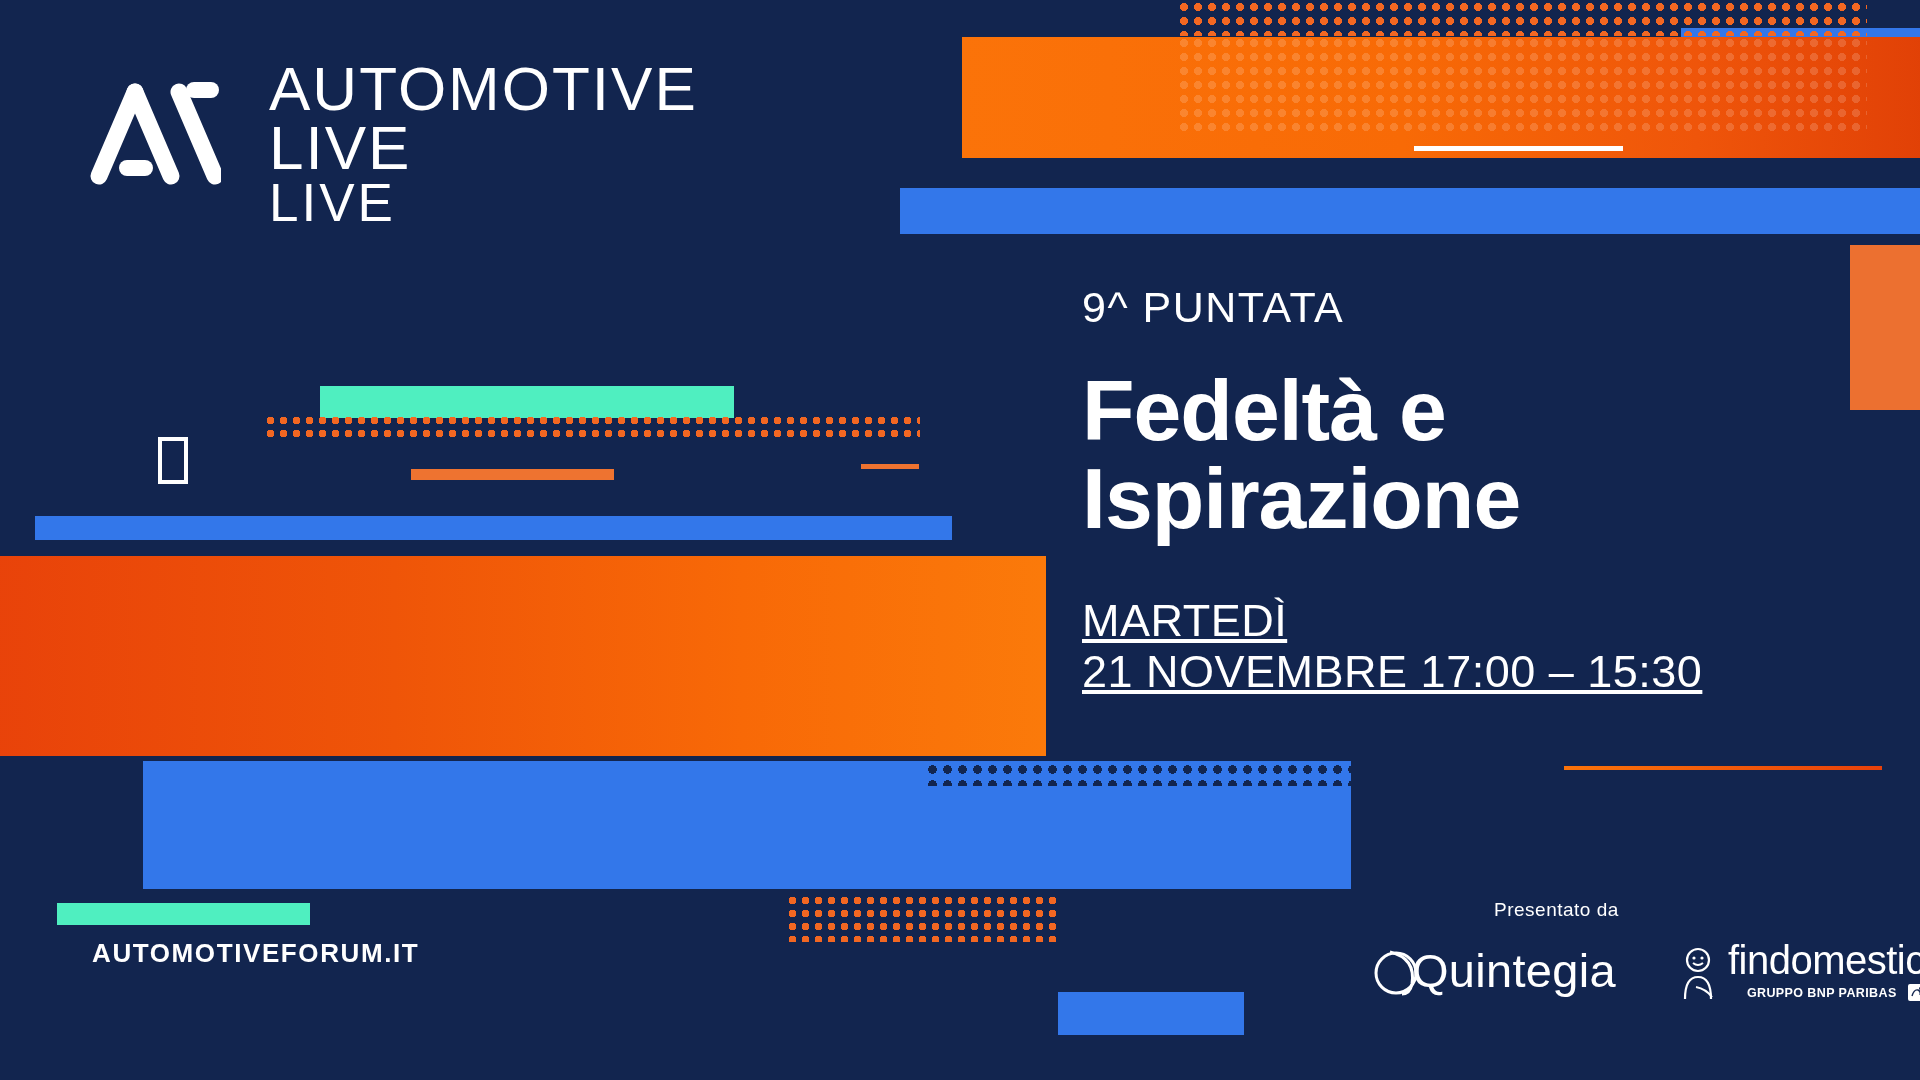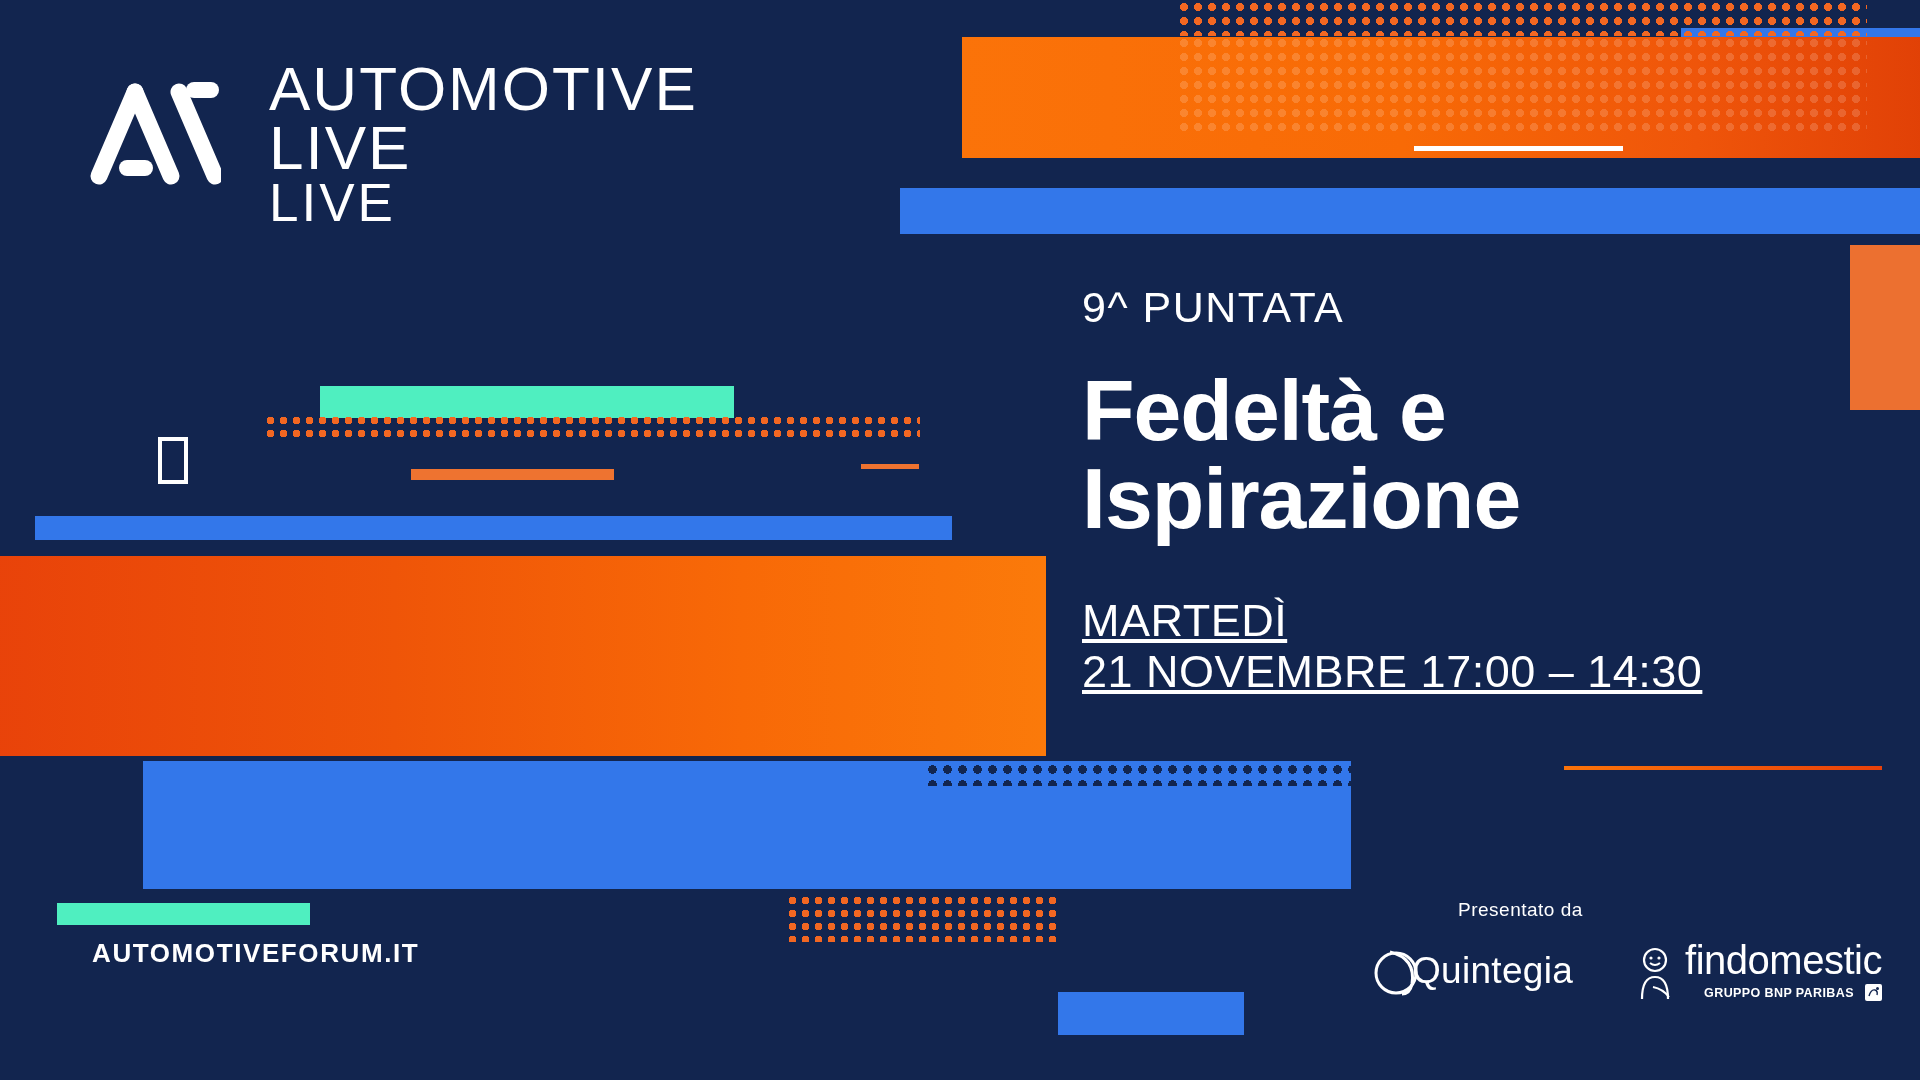--- a/index.html
+++ b/index.html
@@ -46,28 +46,28 @@
   .when-line{
     font-size:45px;letter-spacing:0.5px;line-height:1.12;white-space:nowrap;text-decoration:underline;
   }
 
   
   .site-url{
     position:absolute;left:92px;top:938px;color:#fff;
     font-size:26px;font-weight:700;letter-spacing:1.6px;
   }
   .presented{
-    position:absolute;left:1458px;top:899px;color:#fff;
+    position:absolute;left:1494px;top:899px;color:#fff;
     font-size:19px;letter-spacing:.5px;
   }
   .sponsors{position:absolute;left:1370px;top:940px;display:flex;align-items:center;gap:60px;}
 
   .quintegia{display:flex;align-items:center;color:#fff;}
   .q-mark{width:58px;height:58px;flex:none;}
-  .q-word{font-size:37px;margin-left:-16px;letter-spacing:.3px;}
+  .q-word{font-size:47px;margin-left:-16px;letter-spacing:.3px;}
 
   .findomestic{display:flex;align-items:flex-end;color:#fff;}
   .fd-mark{width:46px;height:54px;flex:none;}
   .fd-right{margin-left:6px;display:flex;flex-direction:column;align-items:flex-start;justify-content:space-between;}
   .fd-word{font-size:40px;line-height:1;letter-spacing:-.5px;}
   .fd-sub{display:flex;align-items:center;gap:11px;margin-top:4px;align-self:flex-end;}
   .fd-sub-text{font-size:12.5px;font-weight:700;letter-spacing:.4px;}
   .fd-sub-mark{width:17px;height:17px;flex:none;}
 </style>
 </head>
@@ -144,21 +144,21 @@
   </div>
 
   <div class="right">
     <div class="episode">9^ PUNTATA</div>
     <div class="title">
       <div>Fedeltà e</div>
       <div>Ispirazione</div>
     </div>
     <div class="when">
       <div class="when-line">MARTEDÌ</div>
-      <div class="when-line">21 NOVEMBRE 17:00 – 14:30</div>
+      <div class="when-line">21 NOVEMBRE 17:00 – 15:30</div>
     </div>
   </div>
 
   <div class="site-url">AUTOMOTIVEFORUM.IT</div>
 
   <div class="presented">Presentato da</div>
 
   <div class="sponsors">
 
     <div class="quintegia">

